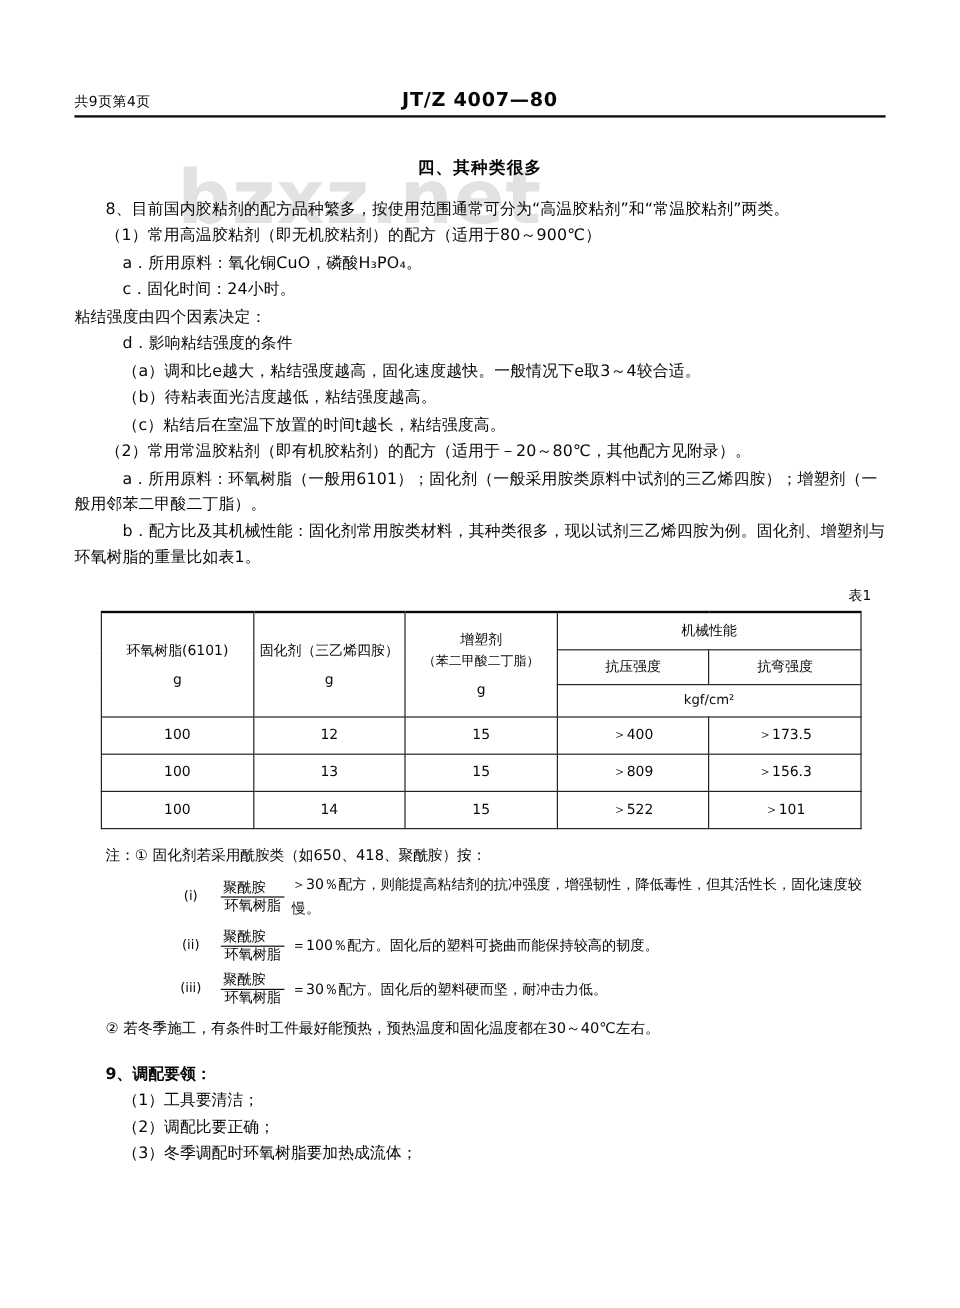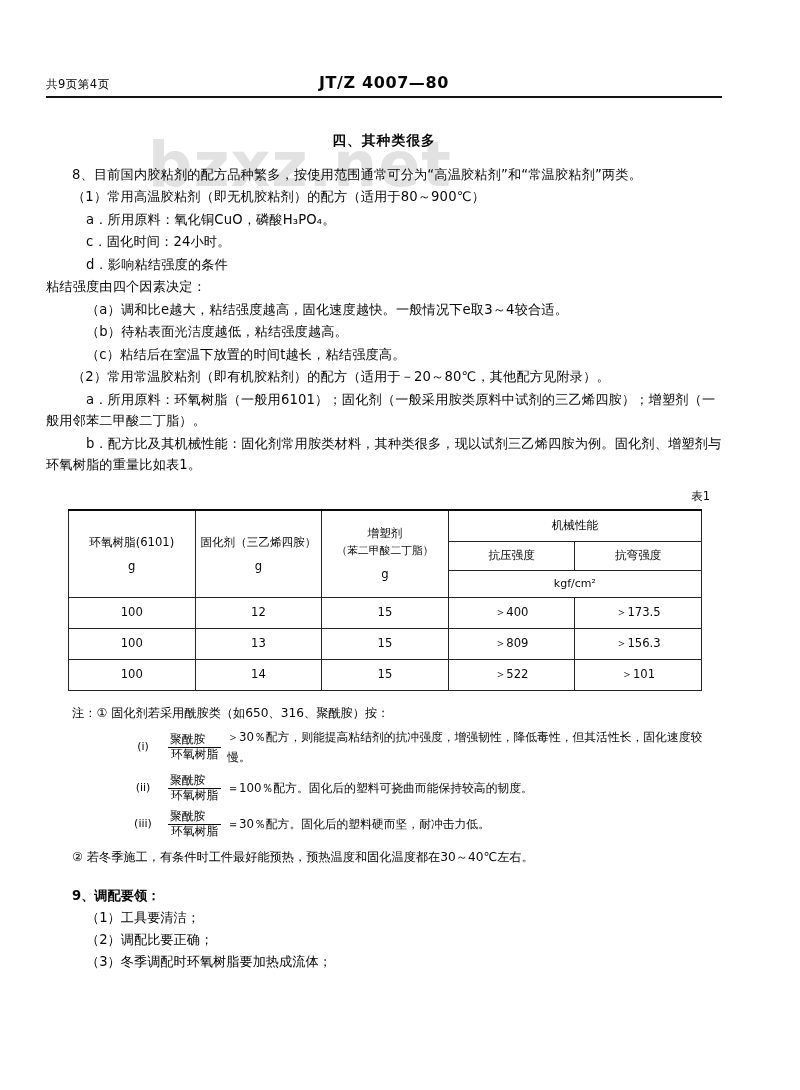--- a/index.html
+++ b/index.html
@@ -20,21 +20,21 @@
     position: absolute;
     left: 0; top: 0;
     width: 800px;
     height: 1090px;
     background: #fff;
   }
 
   
   .scan {
     position: absolute;
-    left: 46px;
+    left: 62px;
     top: 70px;
     width: 676px;
     filter: blur(0.22px) contrast(1.07);
   }
 
   
   .hdr-row {
     position: relative;
     height: 22px;
     display: flex;
@@ -220,22 +220,22 @@
       <div class="sec-title">四、其种类很多</div>
 
       <p class="para">8、目前国内胶粘剂的配方品种繁多，按使用范围通常可分为“高温胶粘剂”和“常温胶粘剂”两类。</p>
 
       <p class="para ind2">（1）常用高温胶粘剂（即无机胶粘剂）的配方（适用于80～900℃）</p>
 
       <p class="para ind3">a．所用原料：氧化铜CuO，磷酸H₃PO₄。</p>
 
 
       <p class="para ind3">c．固化时间：24小时。</p>
+      <p class="para noind">粘结强度由四个因素决定：</p>
       <p class="para ind3">d．影响粘结强度的条件</p>
-      <p class="para noind">粘结强度由四个因素决定：</p>
       <p class="para ind3">（a）调和比e越大，粘结强度越高，固化速度越快。一般情况下e取3～4较合适。</p>
       <p class="para ind3">（b）待粘表面光洁度越低，粘结强度越高。</p>
       <p class="para ind3">（c）粘结后在室温下放置的时间t越长，粘结强度高。</p>
 
       <p class="para ind2">（2）常用常温胶粘剂（即有机胶粘剂）的配方（适用于－20～80℃，其他配方见附录）。</p>
       <p class="para ind3">a．所用原料：环氧树脂（一般用6101）；固化剂（一般采用胺类原料中试剂的三乙烯四胺）；增塑剂（一般用邻苯二甲酸二丁脂）。</p>
       <p class="para ind3">b．配方比及其机械性能：固化剂常用胺类材料，其种类很多，现以试剂三乙烯四胺为例。固化剂、增塑剂与环氧树脂的重量比如表1。</p>
 
       <div class="tbl-caption">表1</div>
 
@@ -284,21 +284,21 @@
             <td>100</td>
             <td>14</td>
             <td>15</td>
             <td>＞522</td>
             <td>＞101</td>
           </tr>
         </tbody>
       </table>
 
       <div class="notes">
-        <div class="note-head">注：① 固化剂若采用酰胺类（如650、316、聚酰胺）按：</div>
+        <div class="note-head">注：① 固化剂若采用酰胺类（如650、418、聚酰胺）按：</div>
 
         <div class="note-frac-row">
           <span class="rn">(i)</span>
           <span class="fbox">
             <span class="num">聚酰胺</span>
             <span class="den">环氧树脂</span>
           </span>
           <span class="rest">＞30％配方，则能提高粘结剂的抗冲强度，增强韧性，降低毒性，但其活性长，固化速度较慢。</span>
         </div>
 

